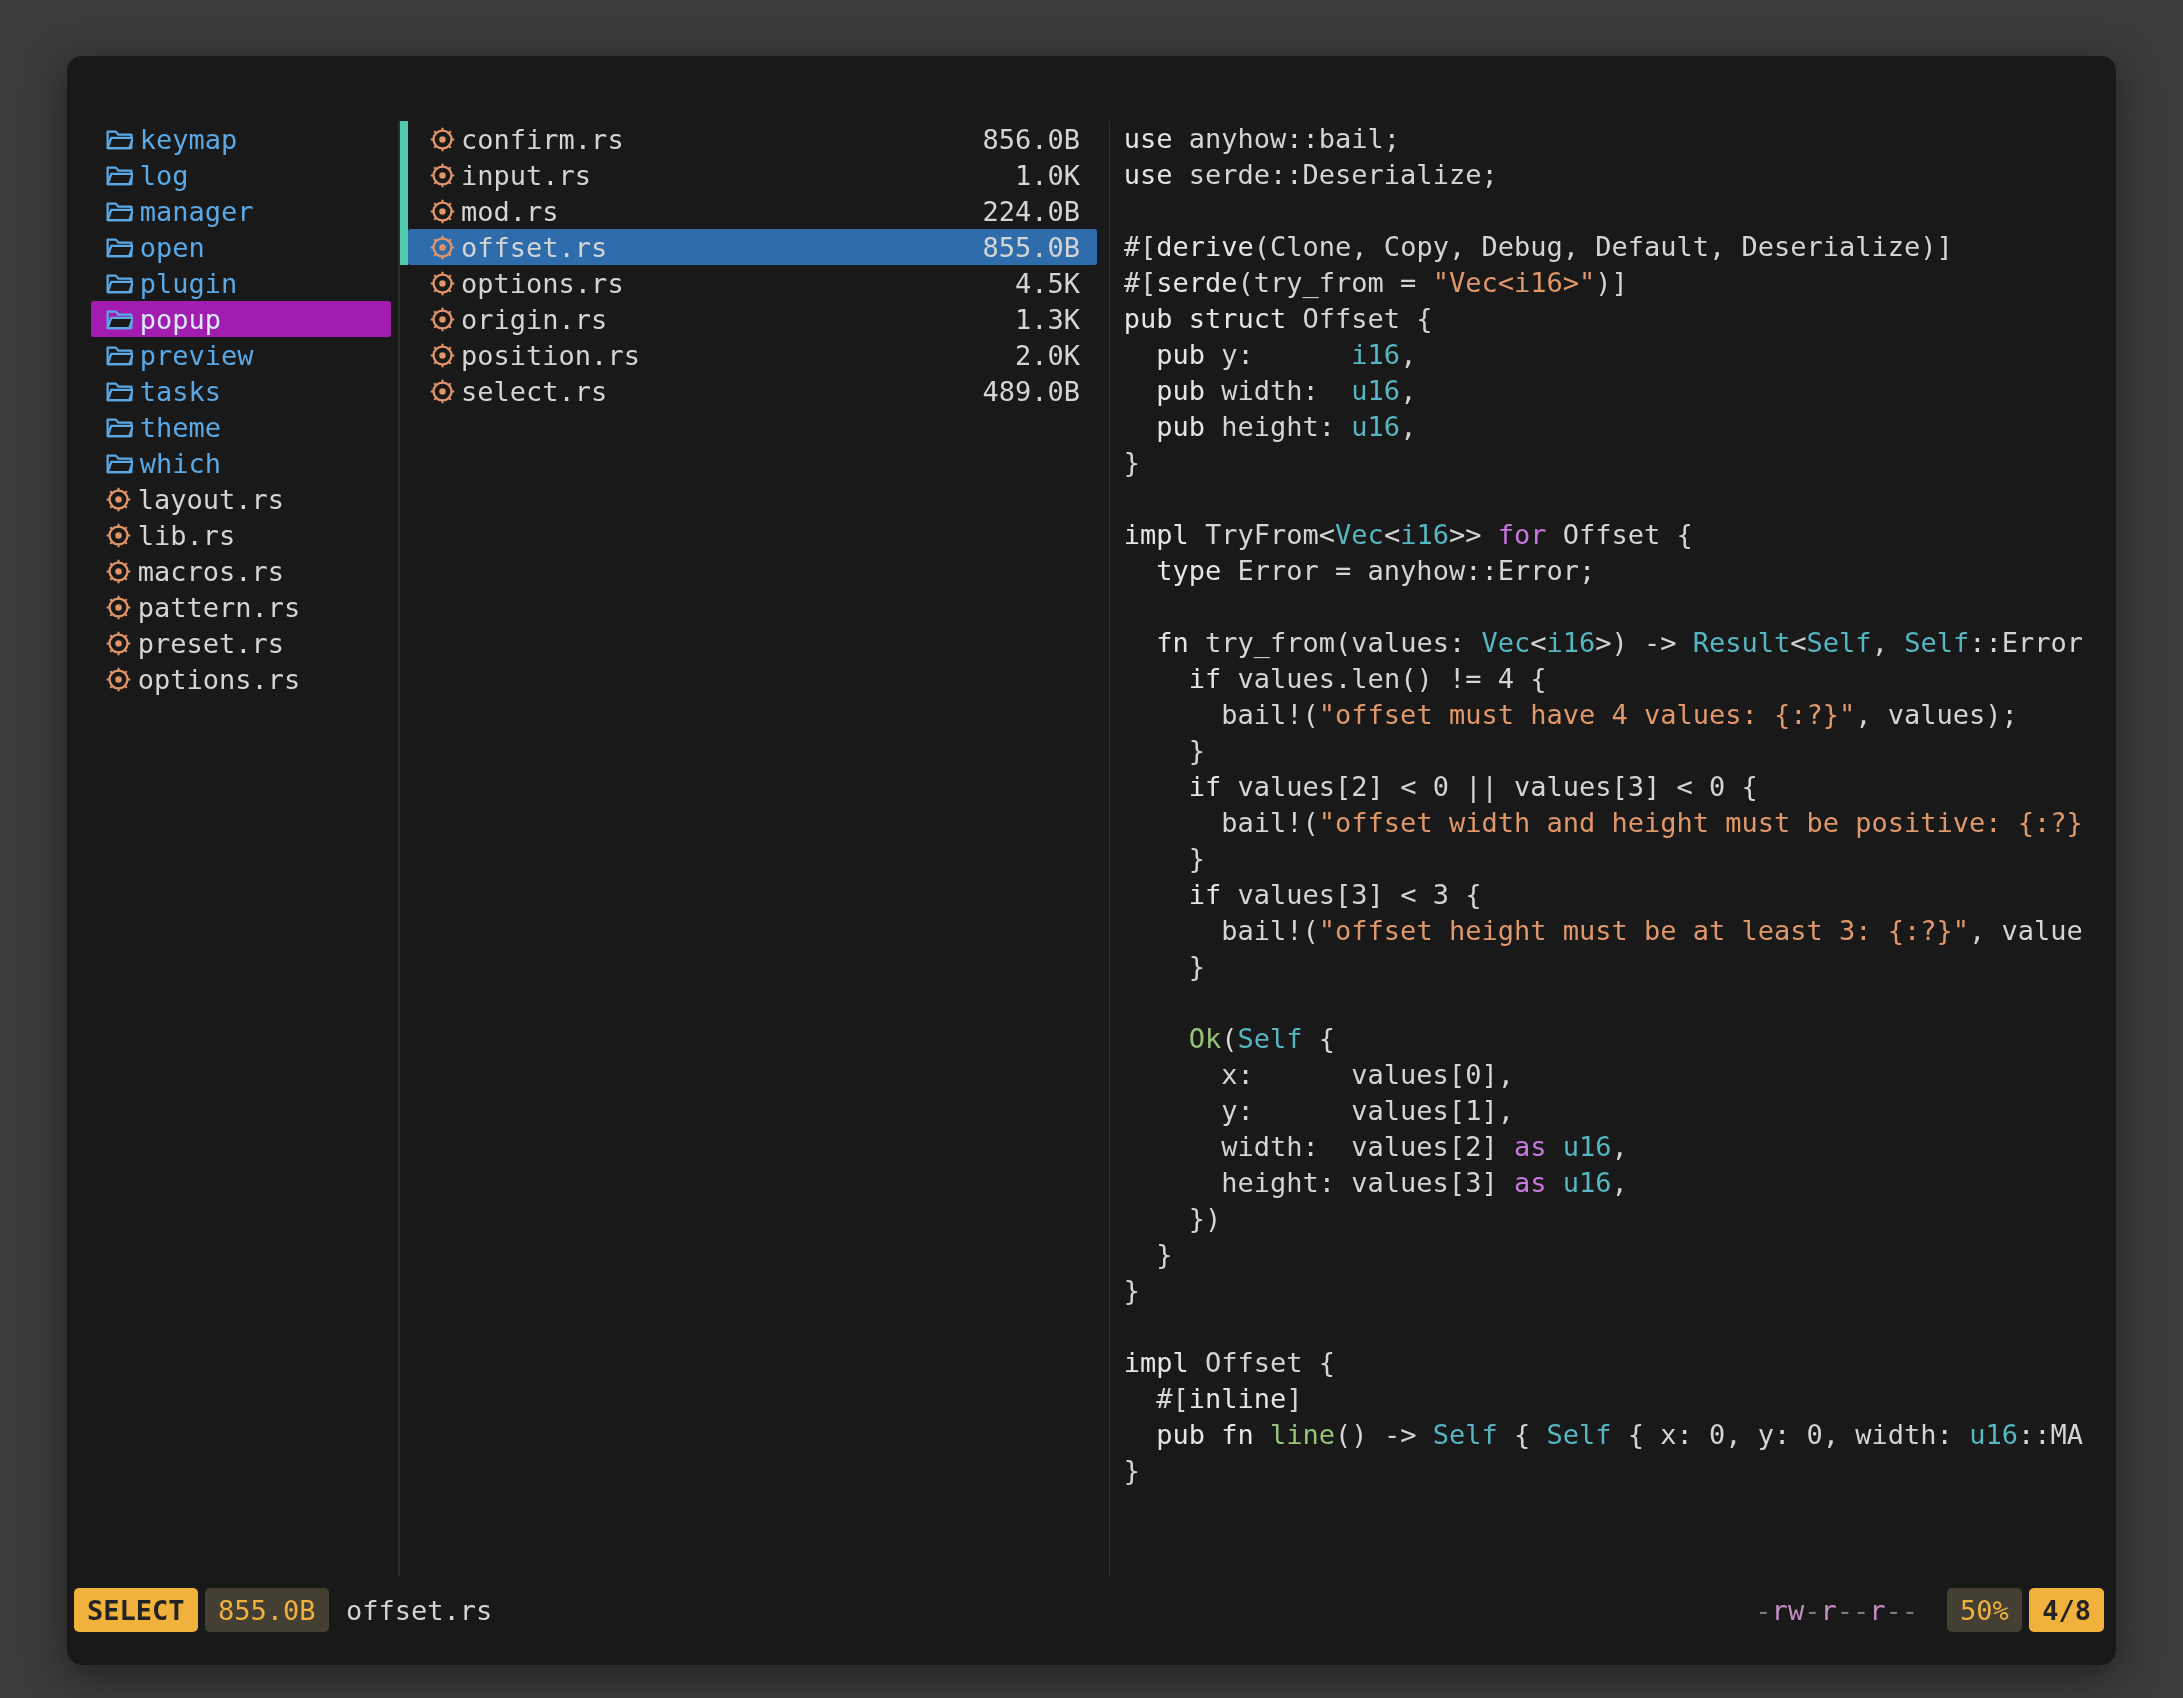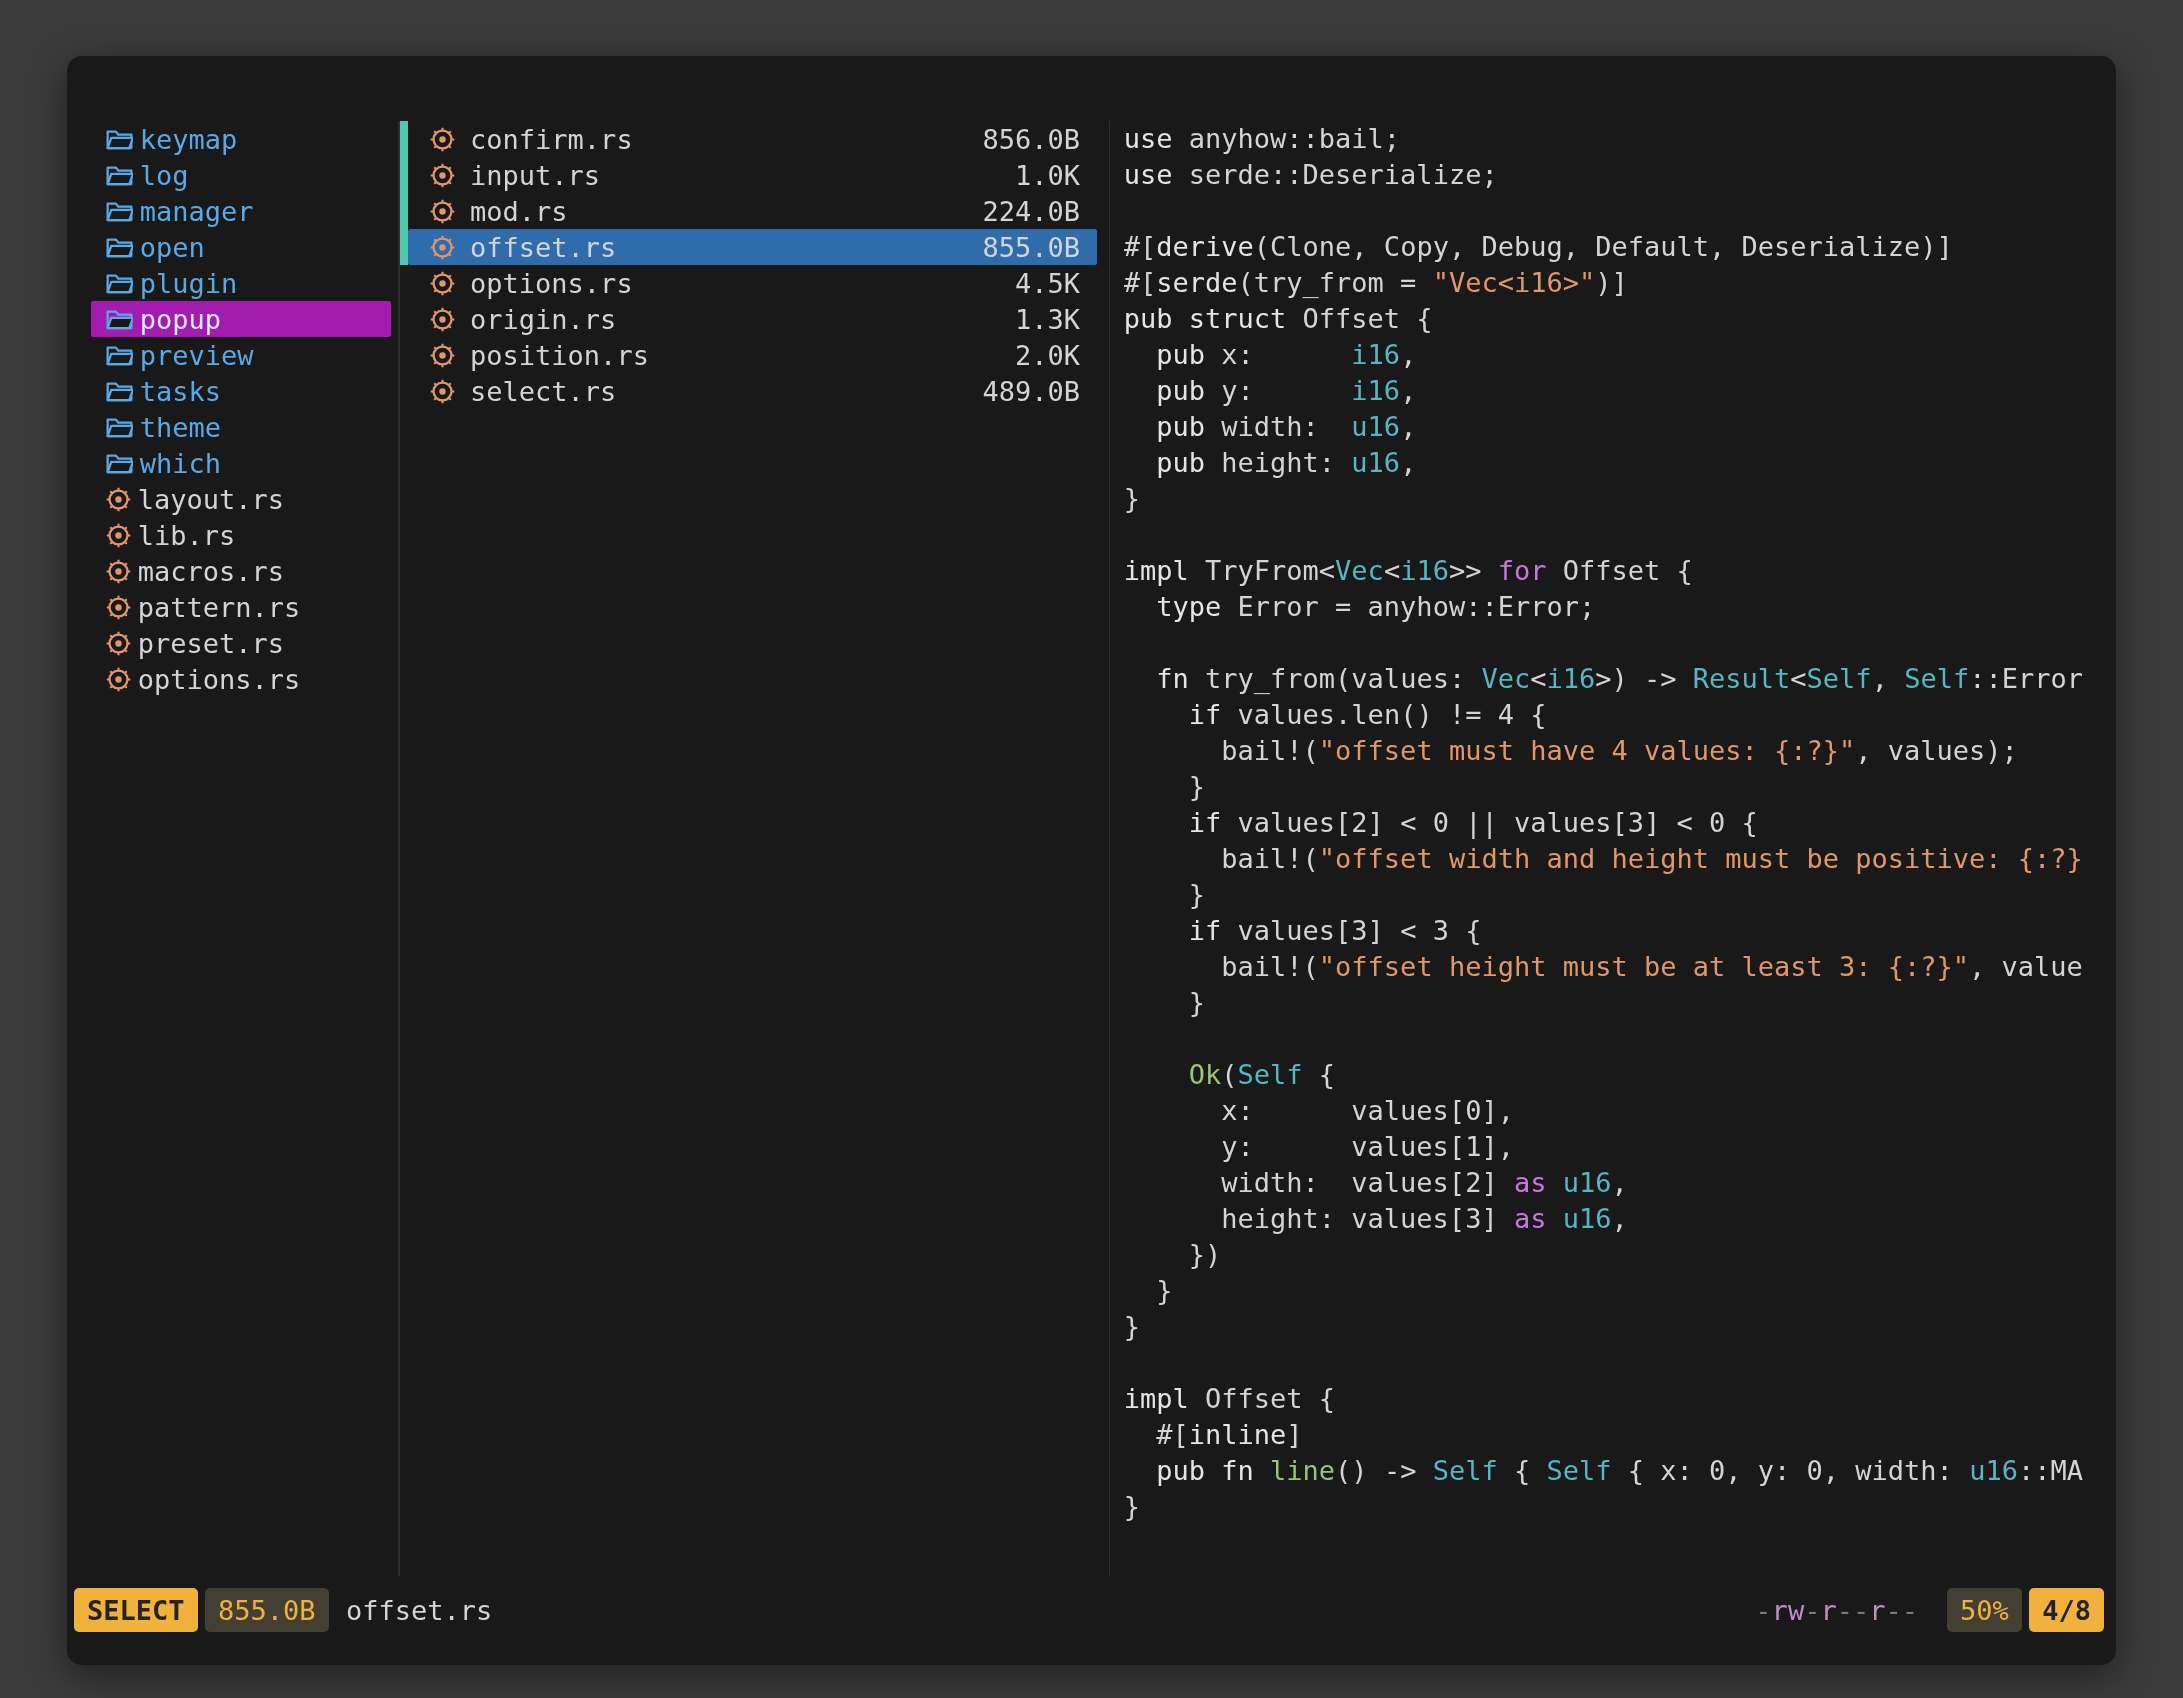--- a/index.html
+++ b/index.html
@@ -35,21 +35,21 @@
   .left .row.dir.selected .label { color:#d9eafc; }
   .left .row.file .label { color:#d4d4d4; }
   .icon { display:inline-flex; align-items:center; flex:none; }
   .icon.folder { color:#5aa9e6; }
   .icon.rust { color:#e0956b; }
 
   
   .middle .row { }
   .mark { width:8.4px; align-self:stretch; flex:none; }
   .mark.on { background:#4fc8ae; }
-  .mrow-content { flex:1; height:100%; display:flex; align-items:center; gap:15px;
+  .mrow-content { flex:1; height:100%; display:flex; align-items:center; gap:6px;
                   padding:0 17px 0 22px; margin-right:11.7px; border-radius:2.5px; }
   .middle .row.selected .mrow-content { background:#2f6cac; }
   .fname { white-space:pre; }
   .fsize { margin-left:auto; white-space:pre; }
 
   
   .code-line { height:36px; line-height:36px; white-space:pre; overflow:hidden; }
   .tk-fg { color:#d4d4d4; }
   .tk-kw { color:#e5e5e5; }
   .tk-ty { color:#56b6c2; }
@@ -474,21 +474,20 @@
           </div>
         </div>
       <div class="divider"></div>
       <div class="pane right" id="preview-pane">
           <div class="code-line"><span class="tk-kw">use </span><span class="tk-fg">anyhow::bail;</span></div>
           <div class="code-line"><span class="tk-kw">use </span><span class="tk-fg">serde::Deserialize;</span></div>
           <div class="code-line"></div>
           <div class="code-line"><span class="tk-fg">#[</span><span class="tk-kw">derive</span><span class="tk-fg">(Clone, Copy, Debug, Default, Deserialize)]</span></div>
           <div class="code-line"><span class="tk-fg">#[</span><span class="tk-kw">serde</span><span class="tk-fg">(try_from = </span><span class="tk-st">"Vec&lt;i16&gt;"</span><span class="tk-fg">)]</span></div>
           <div class="code-line"><span class="tk-kw">pub struct </span><span class="tk-fg">Offset {</span></div>
-          <div class="code-line"><span class="tk-fg">  </span><span class="tk-kw">pub </span><span class="tk-fg">x:      </span><span class="tk-ty">i16</span><span class="tk-fg">,</span></div>
           <div class="code-line"><span class="tk-fg">  </span><span class="tk-kw">pub </span><span class="tk-fg">y:      </span><span class="tk-ty">i16</span><span class="tk-fg">,</span></div>
           <div class="code-line"><span class="tk-fg">  </span><span class="tk-kw">pub </span><span class="tk-fg">width:  </span><span class="tk-ty">u16</span><span class="tk-fg">,</span></div>
           <div class="code-line"><span class="tk-fg">  </span><span class="tk-kw">pub </span><span class="tk-fg">height: </span><span class="tk-ty">u16</span><span class="tk-fg">,</span></div>
           <div class="code-line"><span class="tk-fg">}</span></div>
           <div class="code-line"></div>
           <div class="code-line"><span class="tk-kw">impl </span><span class="tk-fg">TryFrom&lt;</span><span class="tk-ty">Vec</span><span class="tk-fg">&lt;</span><span class="tk-ty">i16</span><span class="tk-fg">&gt;&gt; </span><span class="tk-mg">for</span><span class="tk-fg"> Offset {</span></div>
           <div class="code-line"><span class="tk-fg">  </span><span class="tk-kw">type </span><span class="tk-fg">Error = anyhow::Error;</span></div>
           <div class="code-line"></div>
           <div class="code-line"><span class="tk-fg">  </span><span class="tk-kw">fn </span><span class="tk-fg">try_from(values: </span><span class="tk-ty">Vec</span><span class="tk-fg">&lt;</span><span class="tk-ty">i16</span><span class="tk-fg">&gt;) -&gt; </span><span class="tk-ty">Result</span><span class="tk-fg">&lt;</span><span class="tk-ty">Self</span><span class="tk-fg">, </span><span class="tk-ty">Self</span><span class="tk-fg">::Error</span></div>
           <div class="code-line"><span class="tk-fg">    </span><span class="tk-kw">if </span><span class="tk-fg">values.len() != 4 {</span></div>

